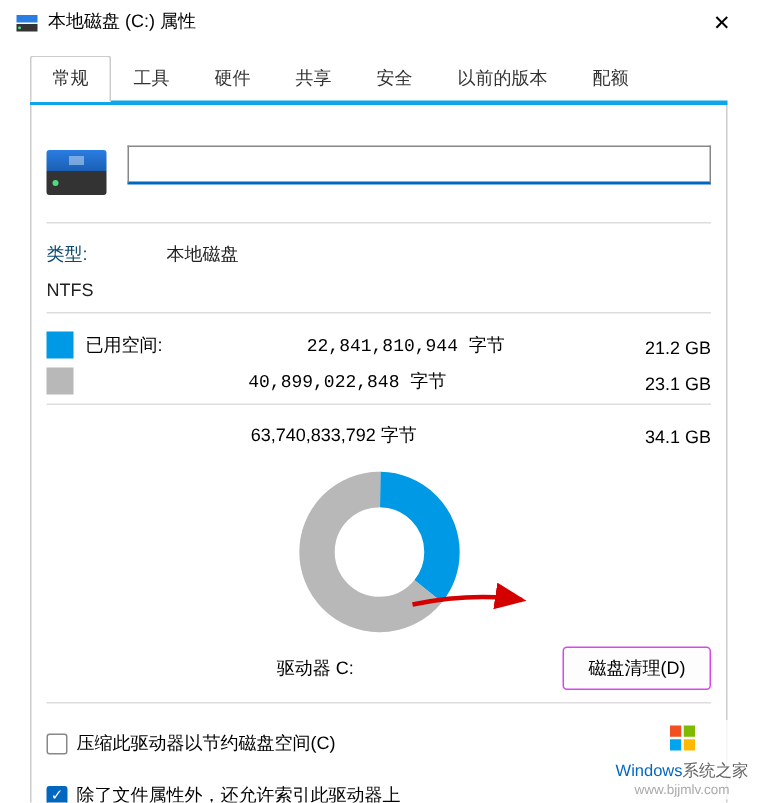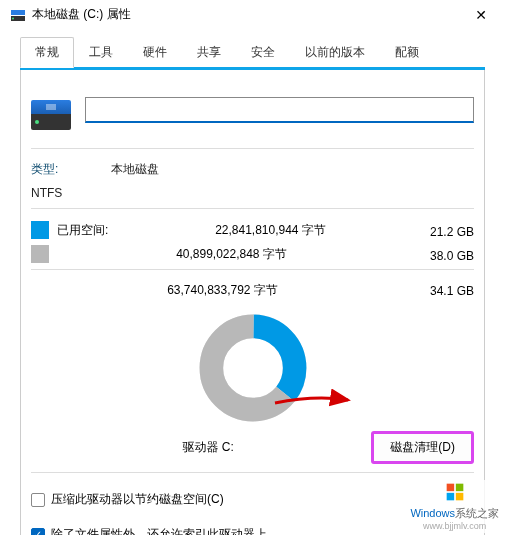--- a/index.html
+++ b/index.html
@@ -30,34 +30,34 @@
     
     .info-row { display: flex; margin-bottom: 8px; }
     .info-label { width: 80px; color: #0c4a6e; }
     .info-value { flex: 1; color: #222; }
     
     .usage-row { display: flex; align-items: flex-end; margin-bottom: 6px; gap: 8px; }
     .swatch { width: 18px; height: 18px; }
     .swatch.used { background: #0099e5; }
     .swatch.free { background: #b8b8b8; }
     .usage-label { width: 70px; }
-    .usage-bytes { flex: 1; text-align: center; }
+    .usage-bytes { flex: 1; text-align: center; font-family: Liberation Mono, monospace; }
     .usage-gb { width: 60px; text-align: right; }
     
     .capacity-row { display: flex; align-items: center; margin-top: 6px; margin-bottom: 4px; }
     .cap-label { width: 96px; padding-left: 26px; }
     .cap-bytes { flex: 1; text-align: center; }
     .cap-gb { width: 60px; text-align: right; }
     
     .pie-section { display: flex; align-items: flex-end; justify-content: center; margin: 14px 0 8px 0; position: relative; }
     .donut { width: 110px; height: 110px; }
     
     .drive-label-row { display: flex; align-items: center; justify-content: flex-end; gap: 26px; margin-bottom: 8px; }
     .drive-label-text { flex: 1; text-align: center; padding-left: 40px; }
-    .cleanup-btn { padding: 5px 16px; font-size: 12px; border: 3px solid #d946ef; background: #fdfdfd; border-radius: 3px; cursor: pointer; }
+    .cleanup-btn { padding: 5px 16px; font-size: 12px; border: 1px solid #d946ef; background: #fdfdfd; border-radius: 3px; cursor: pointer; }
     
     .arrow { position: absolute; left: 270px; top: 385px; pointer-events: none; }
     
     .checkbox-row { display: flex; align-items: center; gap: 6px; font-size: 12px; margin-top: 18px; }
     .chk { width: 14px; height: 14px; border: 1px solid #888; border-radius: 2px; display: inline-flex; align-items: center; justify-content: center; flex-shrink: 0; }
     .chk.checked { background: #0067c0; border-color: #0067c0; color: #fff; font-size: 10px; line-height: 1; }
     
     .watermark { position: absolute; right: 2px; bottom: 2px; font-size: 11px; display: flex; align-items: center; gap: 4px; background: rgba(255,255,255,0.8); padding: 2px 4px; flex-direction: column; }
     .watermark-logo { width: 20px; height: 20px; }
     .wm-text1 { color: #0067c0; font-weight: 500; }
@@ -113,21 +113,21 @@
 
     <div class="usage-row">
       <span class="swatch used"></span>
       <span class="usage-label">已用空间:</span>
       <span class="usage-bytes">22,841,810,944 字节</span>
       <span class="usage-gb">21.2 GB</span>
     </div>
     <div class="usage-row">
       <span class="swatch free"></span>
       <span class="usage-bytes">40,899,022,848 字节</span>
-      <span class="usage-gb">38.0 GB</span>
+      <span class="usage-gb">23.1 GB</span>
     </div>
 
     <hr class="divider">
 
     <div class="capacity-row">
       <span class="cap-bytes">63,740,833,792 字节</span>
       <span class="cap-gb">34.1 GB</span>
     </div>
 
     <div class="pie-section">

